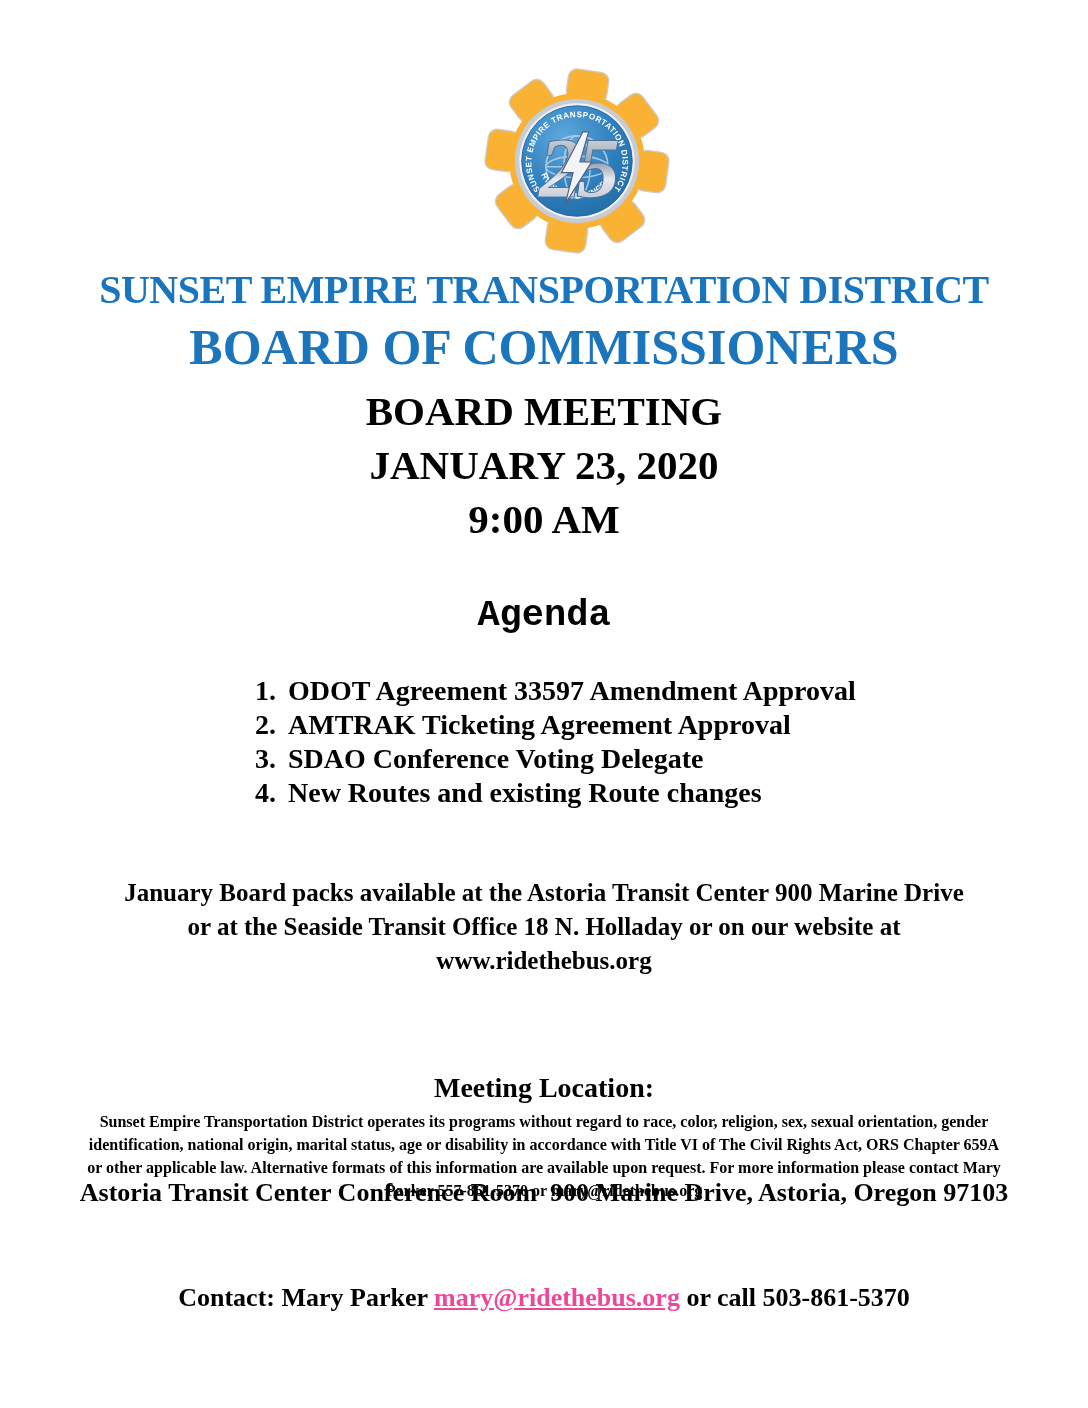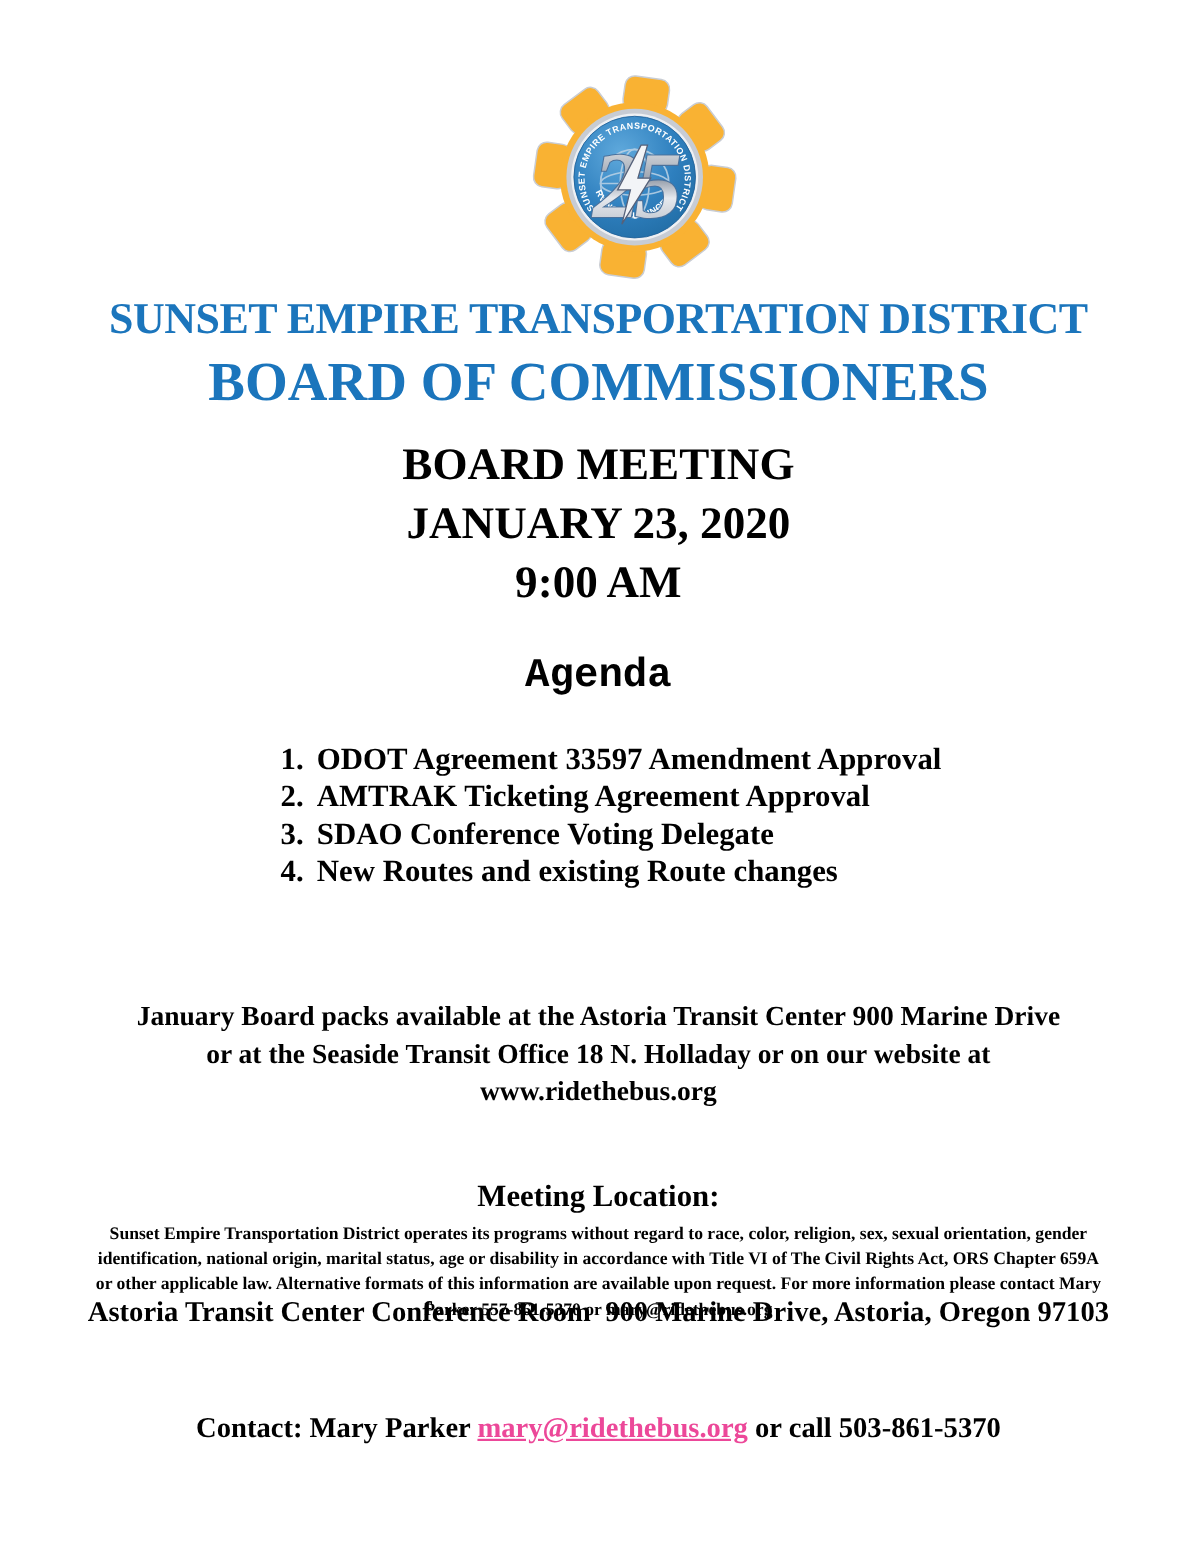--- a/index.html
+++ b/index.html
@@ -11,33 +11,33 @@
   .logo{position:absolute;left:480px;top:64px;width:194px;height:194px;}
   .h-org{
     position:absolute;top:266px;left:0;width:100%;text-align:center;
     font-size:40px;letter-spacing:-0.5px;color:#1b75bc;white-space:nowrap;
   }
   .h-board{
     position:absolute;top:318px;left:0;width:100%;text-align:center;
     font-size:50px;color:#1b75bc;white-space:nowrap;
   }
   .meeting{
-    position:absolute;top:394px;left:0;width:100%;text-align:center;
+    position:absolute;top:384px;left:0;width:100%;text-align:center;
     font-size:41px;line-height:54px;white-space:nowrap;
   }
   .agenda-h{
     position:absolute;top:594px;left:0;width:100%;text-align:center;font-size:37px;font-family:Liberation Mono, monospace;
   }
   .agenda-list{
     position:absolute;top:674px;left:255px;font-size:28px;line-height:34px;
   }
   .agenda-row{white-space:nowrap;display:flex;}
   .agenda-num{width:33px;flex:0 0 33px;}
   .packs{
-    position:absolute;top:908px;left:0;width:100%;text-align:center;
+    position:absolute;top:876px;left:0;width:100%;text-align:center;
     font-size:25px;line-height:34px;white-space:nowrap;
   }
   .location{
     position:absolute;top:1000px;left:0;width:100%;text-align:center;
     font-size:26px;line-height:35px;white-space:pre-wrap;
   }
   .location .loc-h{font-size:28px;}
   .email-link{color:#ec4899;text-decoration:underline;cursor:pointer;}
   .disclaimer{
     position:absolute;top:1110px;left:0;width:100%;text-align:center;

